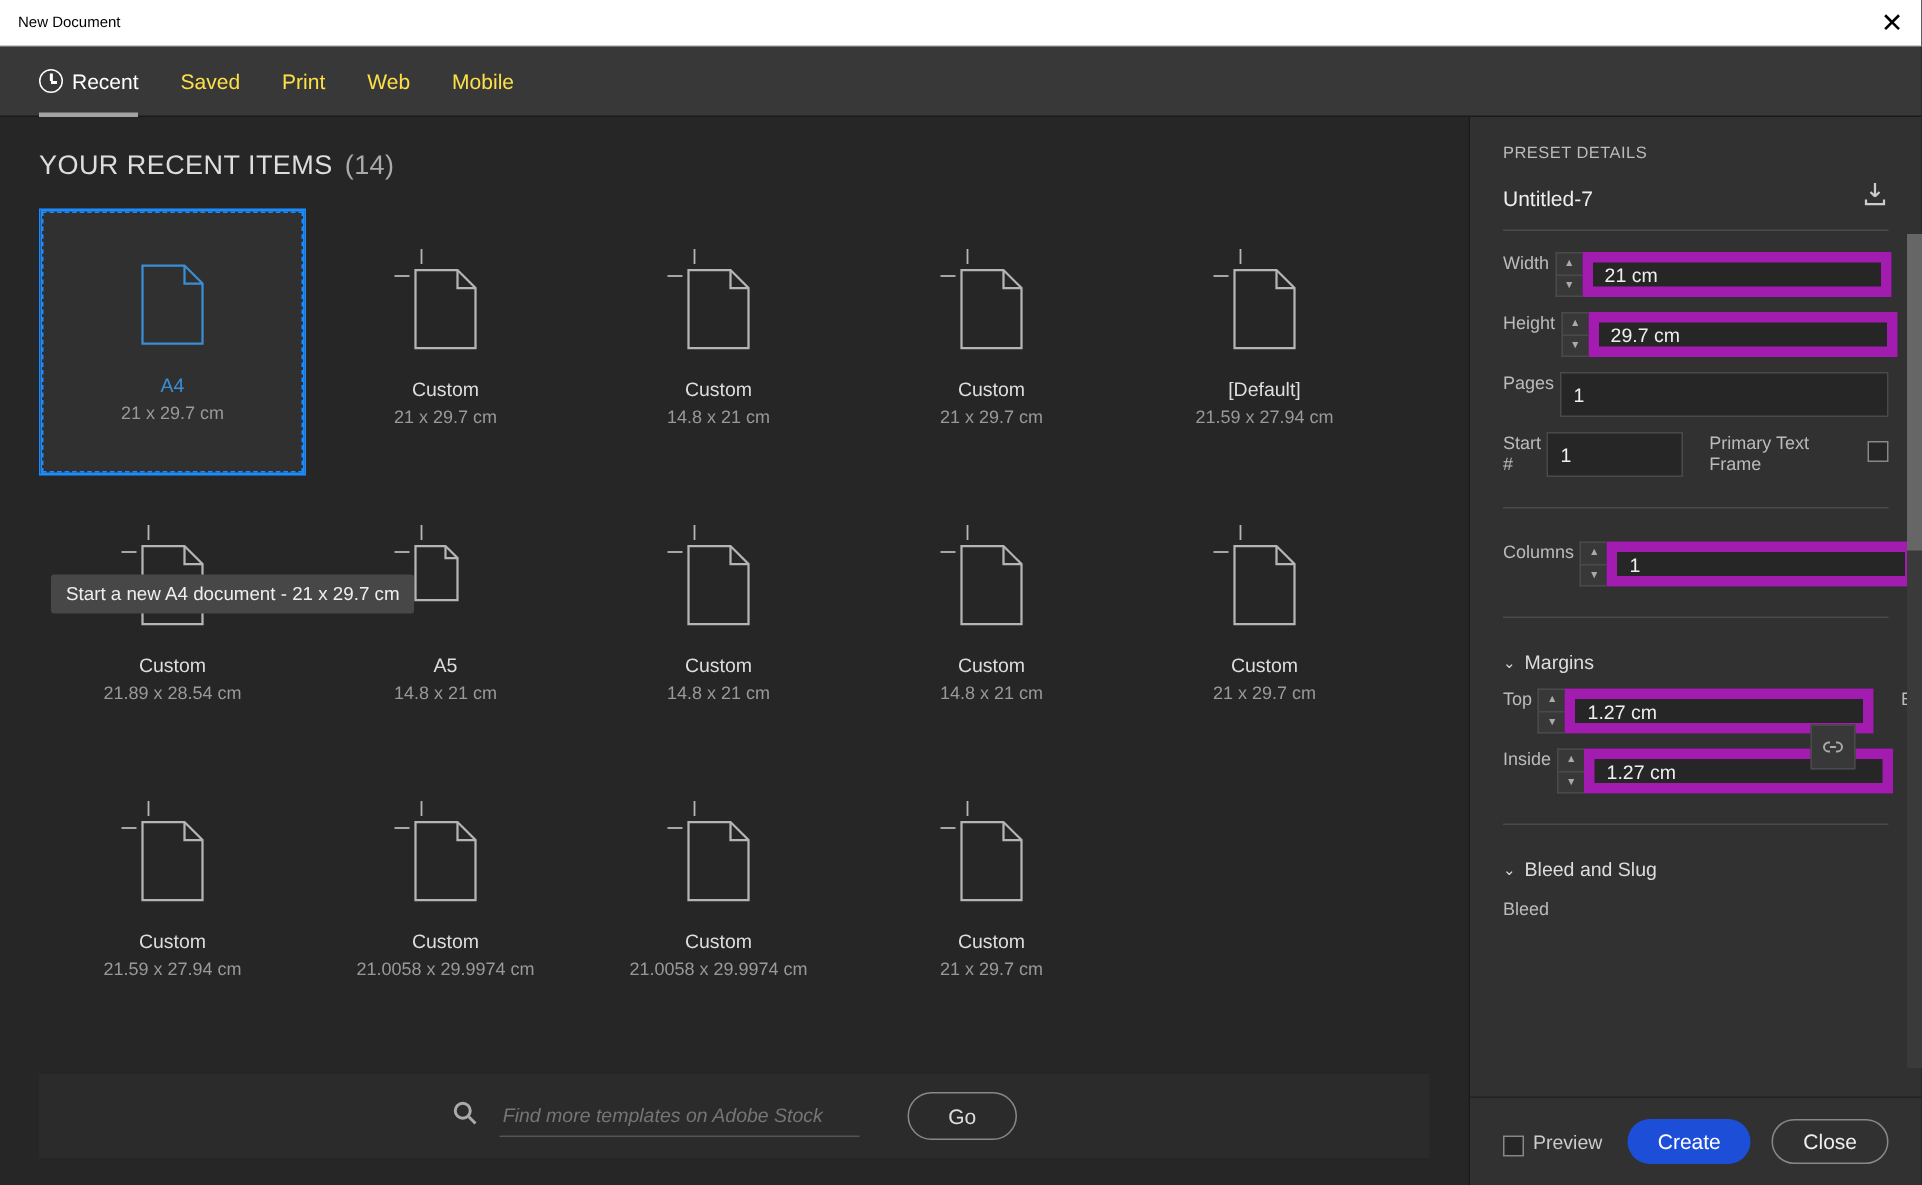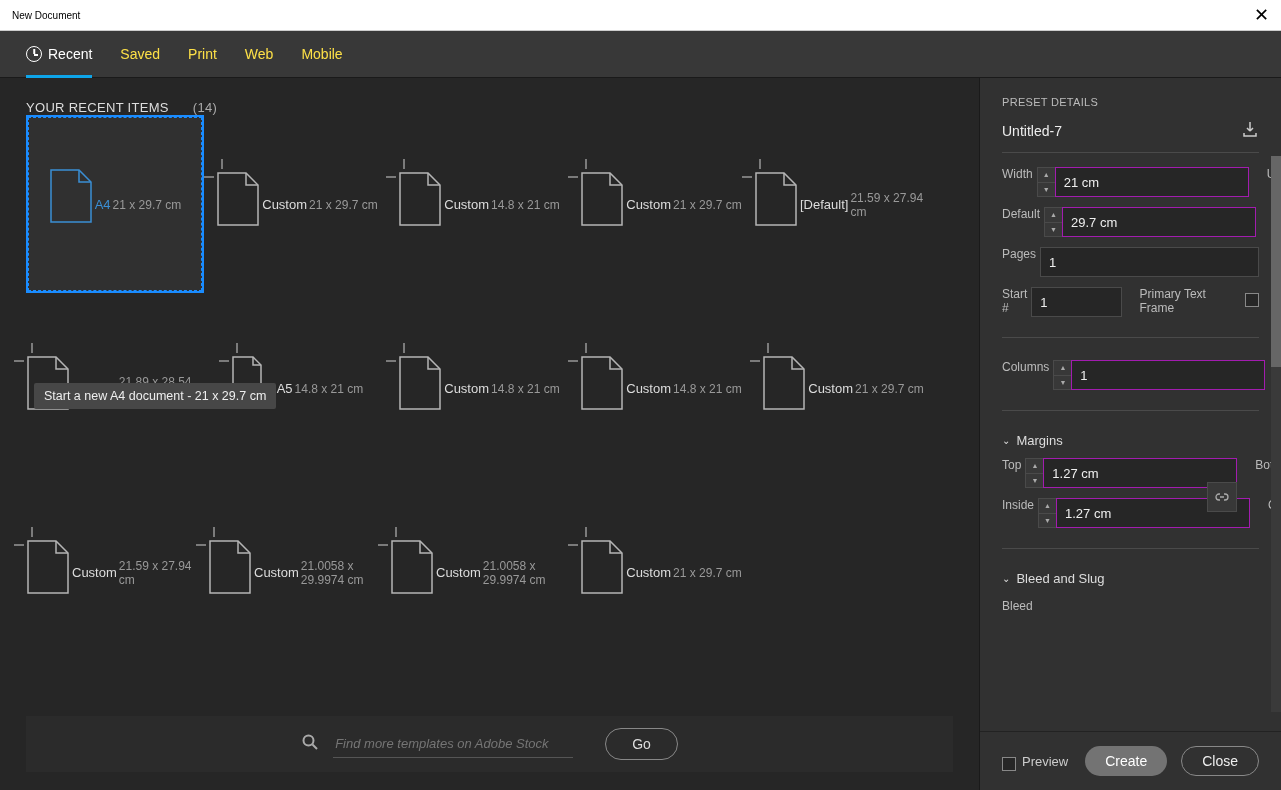--- a/index.html
+++ b/index.html
@@ -4,32 +4,32 @@
 <style>
 * { box-sizing: border-box; margin: 0; padding: 0; font-family: -apple-system, BlinkMacSystemFont, "Segoe UI", Arial, sans-serif; }
 body { background: #262626; color: #ccc; width: 1281px; height: 790px; overflow: hidden; }
 
 .titlebar { background: #fff; height: 31px; display: flex; align-items: center; justify-content: space-between; padding: 0 12px; color: #000; border-bottom: 1px solid #ccc; }
 .titlebar-title { font-size: 10px; }
 .titlebar-close { font-size: 18px; cursor: pointer; color: #000; }
 
 .tabs { background: #383838; height: 47px; display: flex; align-items: center; padding: 0 26px; gap: 28px; border-bottom: 1px solid #1a1a1a; }
 .tab { display: flex; align-items: center; gap: 6px; color: #fde047; font-size: 14px; height: 47px; cursor: pointer; border-bottom: 3px solid transparent; border-top: 3px solid transparent;}
-.tab.active { color: #fff; font-weight: 500; border-bottom: 3px solid #0ea5e9; }
+.tab.active { color: #fff; font-weight: 500; border-bottom: 3px solid #a3a3a3; }
 .clock-icon { width: 16px; height: 16px; border: 1.5px solid currentColor; border-radius: 50%; position: relative; }
 .clock-icon::before { content:''; position:absolute; width:1.5px; height:5px; background:currentColor; top:2px; left:50%; transform:translateX(-50%); }
 .clock-icon::after { content:''; position:absolute; width:4px; height:1.5px; background:currentColor; top:7px; left:50%; }
 
 .main-area { display: flex; height: calc(790px - 31px - 47px); }
 .left-panel { flex: 1; display: flex; flex-direction: column; padding: 22px 26px 18px 26px; position: relative; }
-.recent-header { display: flex; align-items: baseline; gap: 24px; margin-bottom: 0; font-size: 13px; color: #ddd; letter-spacing: .3px; }
+.recent-header { display: flex; align-items: baseline; gap: 8px; margin-bottom: 18px; font-size: 18px; color: #ddd; letter-spacing: .3px; }
 .recent-count { color: #aaa; }
 
 .presets-grid { display: grid; grid-template-columns: repeat(5, 178px); gap: 6px 4px; }
-.preset-card { width: 178px; height: 178px; display: flex; align-items: center; justify-content: center; gap: 2px; cursor: pointer; position: relative; }
+.preset-card { width: 178px; height: 178px; display: flex; flex-direction: column; align-items: center; justify-content: center; gap: 2px; cursor: pointer; position: relative; }
 .preset-card.selected { border: 1px solid #1a8cff; box-shadow: inset 0 0 0 1px #1a8cff; background: #303030; }
 .selected::after { content:''; position:absolute; left:1px; right:1px; top:1px; bottom:1px; border:1px dashed #1a8cff; pointer-events:none; }
 
 .page-icon { width: 44px; height: 56px; position: relative; margin-bottom: 16px; margin-top: 6px; }
 .page-icon svg { overflow: visible; }
 .preset-card.selected .page-icon { margin-top: 0; }
 .preset-card.selected .page-icon svg path, .preset-card.selected .page-icon svg line { stroke:#3a8ed4; }
 .preset-name { font-size: 13px; color: #ddd; }
 .preset-card.selected .preset-name { color: #3a8ed4; }
 .preset-dims { font-size: 12px; color: #999; margin-top: 2px; }
@@ -49,41 +49,41 @@
 .download-icon { color: #ccc; cursor: pointer; }
 
 .form-row { display: flex; gap: 18px; margin-bottom: 10px; }
 .form-col { flex: 1; display: flex; flex-direction: row; gap: 4px; }
 .form-label { font-size: 12px; color: #bbb; }
 
 .spinner-input { display: flex; align-items: stretch; height: 30px; }
 .spinner-arrows { width: 18px; display: flex; flex-direction: column; border: 1px solid #4a4a4a; border-right: none; background: #383838; }
 .spinner-arrows div { flex:1; display:flex; align-items:center; justify-content:center; font-size:7px; color:#aaa; cursor:pointer; }
 .spinner-arrows div:first-child { border-bottom:1px solid #4a4a4a; }
-.spinner-field { flex:1; background: #262626; border: 1px solid #a21caf; color: #eee; font-size: 13px; padding: 0 8px; outline: none; }
+.spinner-field { flex:1; background: #262626; border: 7px solid #a21caf; color: #eee; font-size: 13px; padding: 0 8px; outline: none; }
 .simple-field { height: 30px; background: #262626; border: 1px solid #4a4a4a; color: #eee; font-size: 13px; padding: 0 8px; outline: none; width: 100%; }
 
 .select-box { height: 30px; background: #383838; border: 1px solid #4a4a4a; display: flex; align-items: center; justify-content: space-between; padding: 0 10px; color: #eee; font-size: 13px; cursor: pointer; }
 
 .orient-btns { display: flex; gap: 4px; }
 .orient-btn { width: 30px; height: 30px; border: 1px solid #4a4a4a; background: #383838; display:flex; align-items:center; justify-content:center; cursor: pointer; }
 .orient-btn.active { background: #1a8cff; border-color: #1a8cff; }
 
 .checkbox { width: 14px; height: 14px; border: 1px solid #888; background: #262626; display:inline-flex; align-items:center; justify-content:center; cursor:pointer; margin-top:6px; }
 .checkbox.checked::after { content:'✓'; font-size: 10px; color:#eee; }
 
 .collapsible { border-top: 1px solid #4a4a4a; margin-top: 20px; padding-top: 22px; }
 .collapse-header { display:flex; align-items:center; gap:6px; font-size: 13px; color:#ddd; cursor:pointer; margin-bottom:10px; }
 .collapse-chevron { font-size: 10px; }
 
 .link-btn { width: 30px; height: 30px; border: 1px solid #4a4a4a; background: #383838; display:flex; align-items:center; justify-content:center; cursor:pointer; position:absolute; right:22px; margin-top: 24px; }
 
 .footer { display: flex; align-items: center; justify-content: center; gap: 14px; padding: 14px 22px; border-top: 1px solid #222; }
 .preview-check { display:flex; align-items:center; gap:6px; font-size:13px; color:#ccc; margin-right:auto; }
-.create-btn { background: #737373; border:none; color:#fff; border-radius: 16px; padding: 7px 20px; font-size: 14px; cursor:pointer; }
+.create-btn { background: #1d4ed8; border:none; color:#fff; border-radius: 16px; padding: 7px 20px; font-size: 14px; cursor:pointer; }
 .close-btn { background: transparent; border:1.5px solid #888; color:#eee; border-radius: 16px; padding: 6px 20px; font-size: 14px; cursor:pointer; }
 
 .scroll-indicator { position:absolute; right:0; top:78px; bottom:78px; width:10px; background:#3a3a3a; }
 .scroll-thumb { background:#666; width:100%; height: 38%; }
 </style>
 </head>
 <body>
 
 <div class="titlebar">
   <span class="titlebar-title">New Document</span>
@@ -297,21 +297,21 @@
           <span class="form-label">Units</span>
           <div class="select-box">
             <span>Centimeters</span>
 
           </div>
         </div>
       </div>
 
       <div class="form-row">
         <div class="form-col">
-          <span class="form-label">Default</span>
+          <span class="form-label">Height</span>
           <div class="spinner-input">
             <div class="spinner-arrows">
                 <div>▲</div>
                 <div>▼</div>
               </div>
             <input class="spinner-field" value="29.7 cm" style="">
           </div>
         </div>
         <div class="form-col">
           <span class="form-label">Orientation</span>

